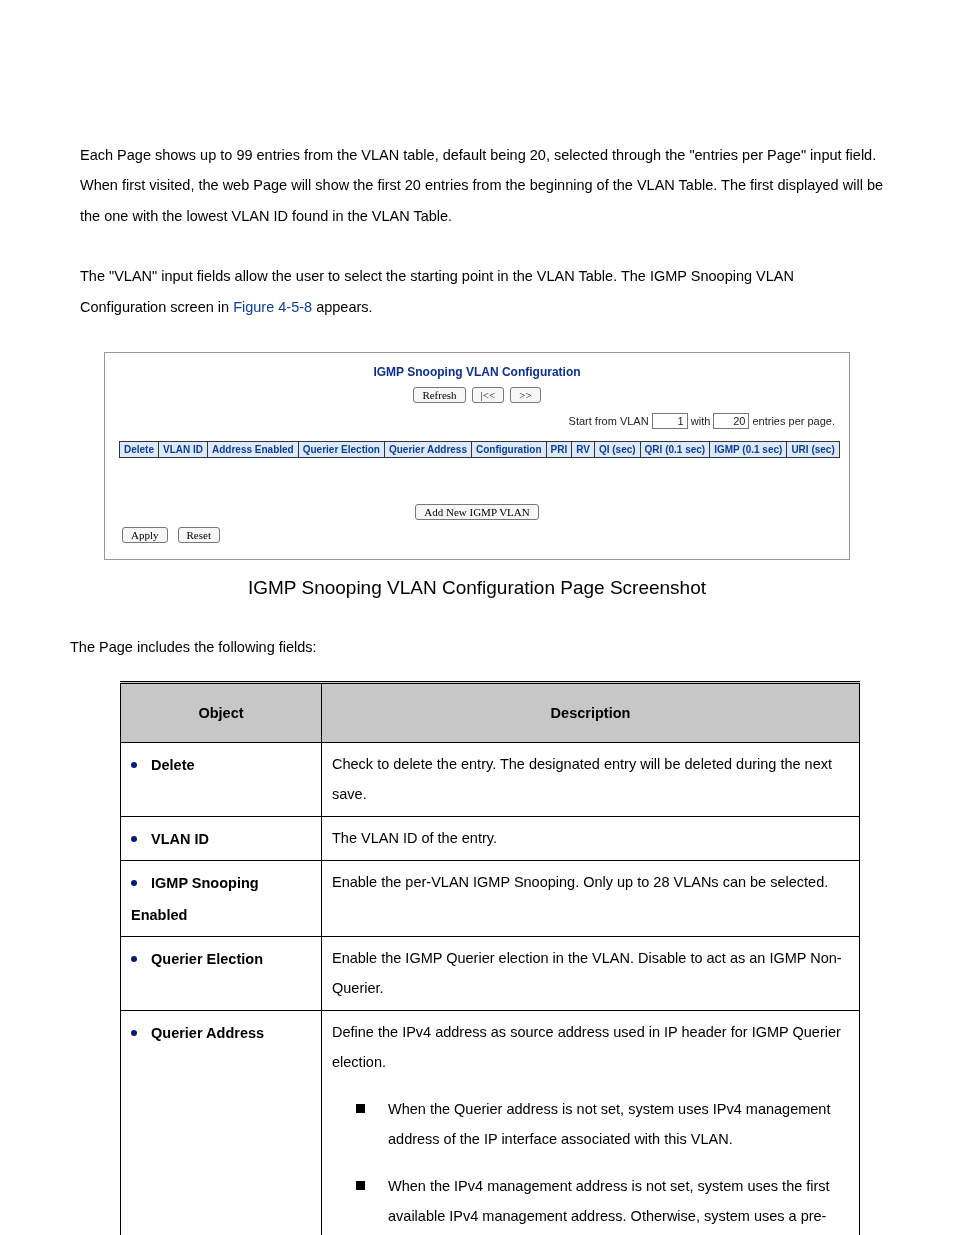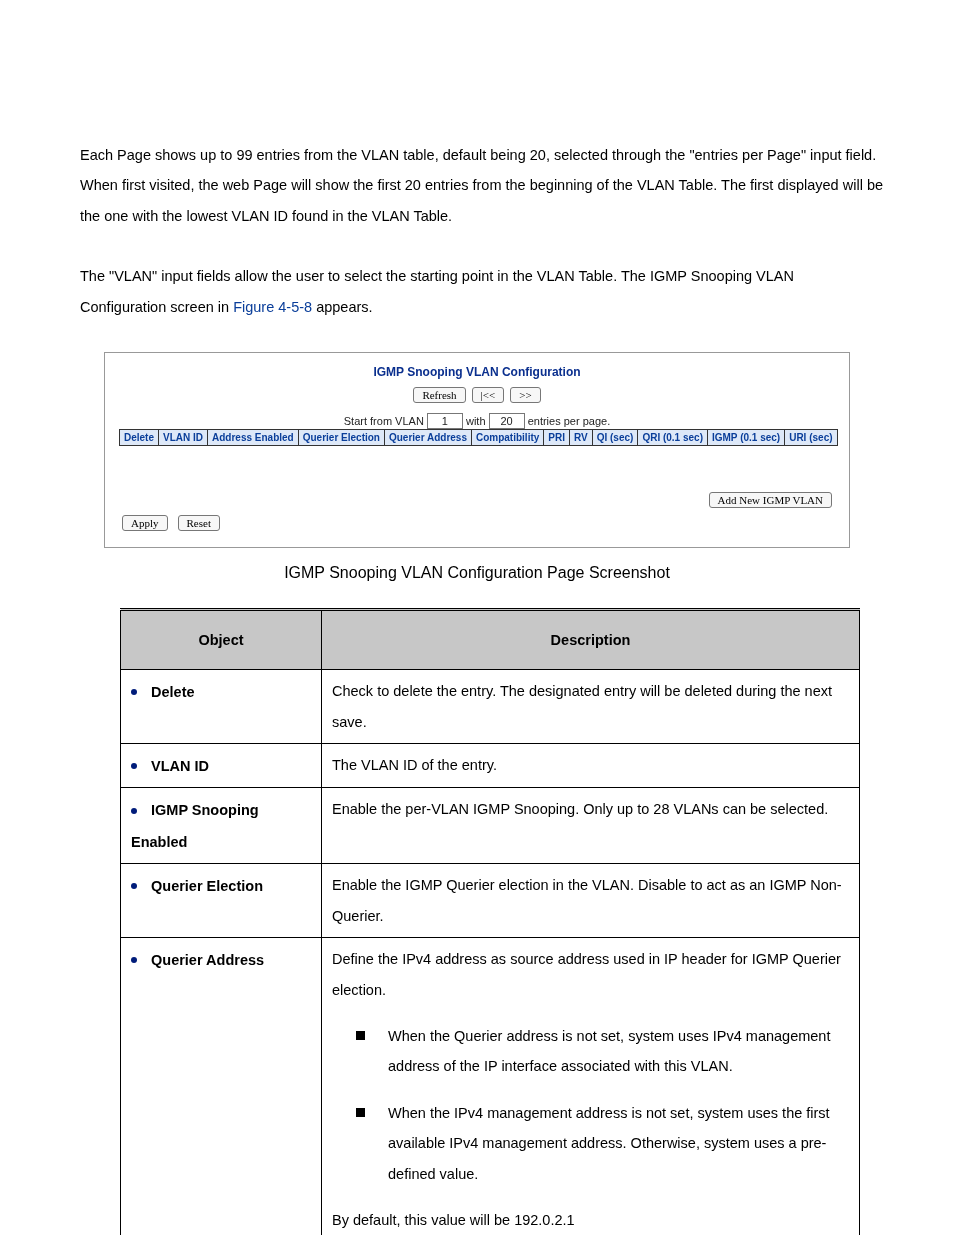--- a/index.html
+++ b/index.html
@@ -44,23 +44,24 @@
     font-family: Liberation Serif, serif;
     background: #f7f7f7;
     border: 1px solid #777;
     border-radius: 3px;
     padding: 1px 8px;
     display: inline-block;
     margin: 0 3px;
     cursor: pointer;
   }
   .shot-line2 {
-    text-align: center;
+    text-align: right;
     font-size: 11px;
     color: #222;
+    margin-bottom: 12px;
   }
   .shot-input {
     font-size: 11px;
     border: 1px solid #777;
     padding: 1px 3px;
     width: 28px;
     display: inline-block;
     vertical-align: baseline;
     background: #fff;
   }
@@ -73,27 +74,27 @@
   }
   table.inner-tbl th {
     background: #dde8f8;
     color: #0a3e9a;
     font-weight: bold;
     border: 1px solid #333;
     padding: 2px 4px;
     white-space: nowrap;
   }
 
-  .shot-btn-row { text-align: right; margin-bottom: 6px; margin-top: 45px; }
+  .shot-btn-row { text-align: center; margin-bottom: 6px; margin-top: 45px; }
   .shot-btn-row2 { text-align: left; }
 
   .caption {
     text-align: center;
-    font-size: 16px;
-    margin-bottom: 18px;
+    font-size: 19px;
+    margin-bottom: 24px;
   }
 
   
   table.fields {
     border-collapse: collapse;
     width: 740px;
     margin: 18px 0 0 50px;
     font-size: 14.5px;
     line-height: 2.1;
   }
@@ -169,21 +170,21 @@
     </div>
 
     <table class="inner-tbl">
       <thead>
         <tr>
           <th>Delete</th>
           <th>VLAN ID</th>
           <th>Address Enabled</th>
           <th>Querier Election</th>
           <th>Querier Address</th>
-          <th>Compatibility</th>
+          <th>Configuration</th>
           <th>PRI</th>
           <th>RV</th>
           <th>QI (sec)</th>
           <th>QRI (0.1 sec)</th>
           <th>IGMP (0.1 sec)</th>
           <th>URI (sec)</th>
         </tr>
       </thead>
     </table>
 
@@ -191,20 +192,21 @@
       <span class="shot-button">Add New IGMP VLAN</span>
     </div>
     <div class="shot-btn-row2">
       <span class="shot-button">Apply</span>
       <span class="shot-button">Reset</span>
     </div>
   </div>
 
   <div class="caption">IGMP Snooping VLAN Configuration Page Screenshot</div>
 
+  <div>The Page includes the following fields:</div>
 
   <table class="fields">
     <thead>
       <tr>
         <th class="obj-cell">Object</th>
         <th>Description</th>
       </tr>
     </thead>
     <tbody>
       <tr>

